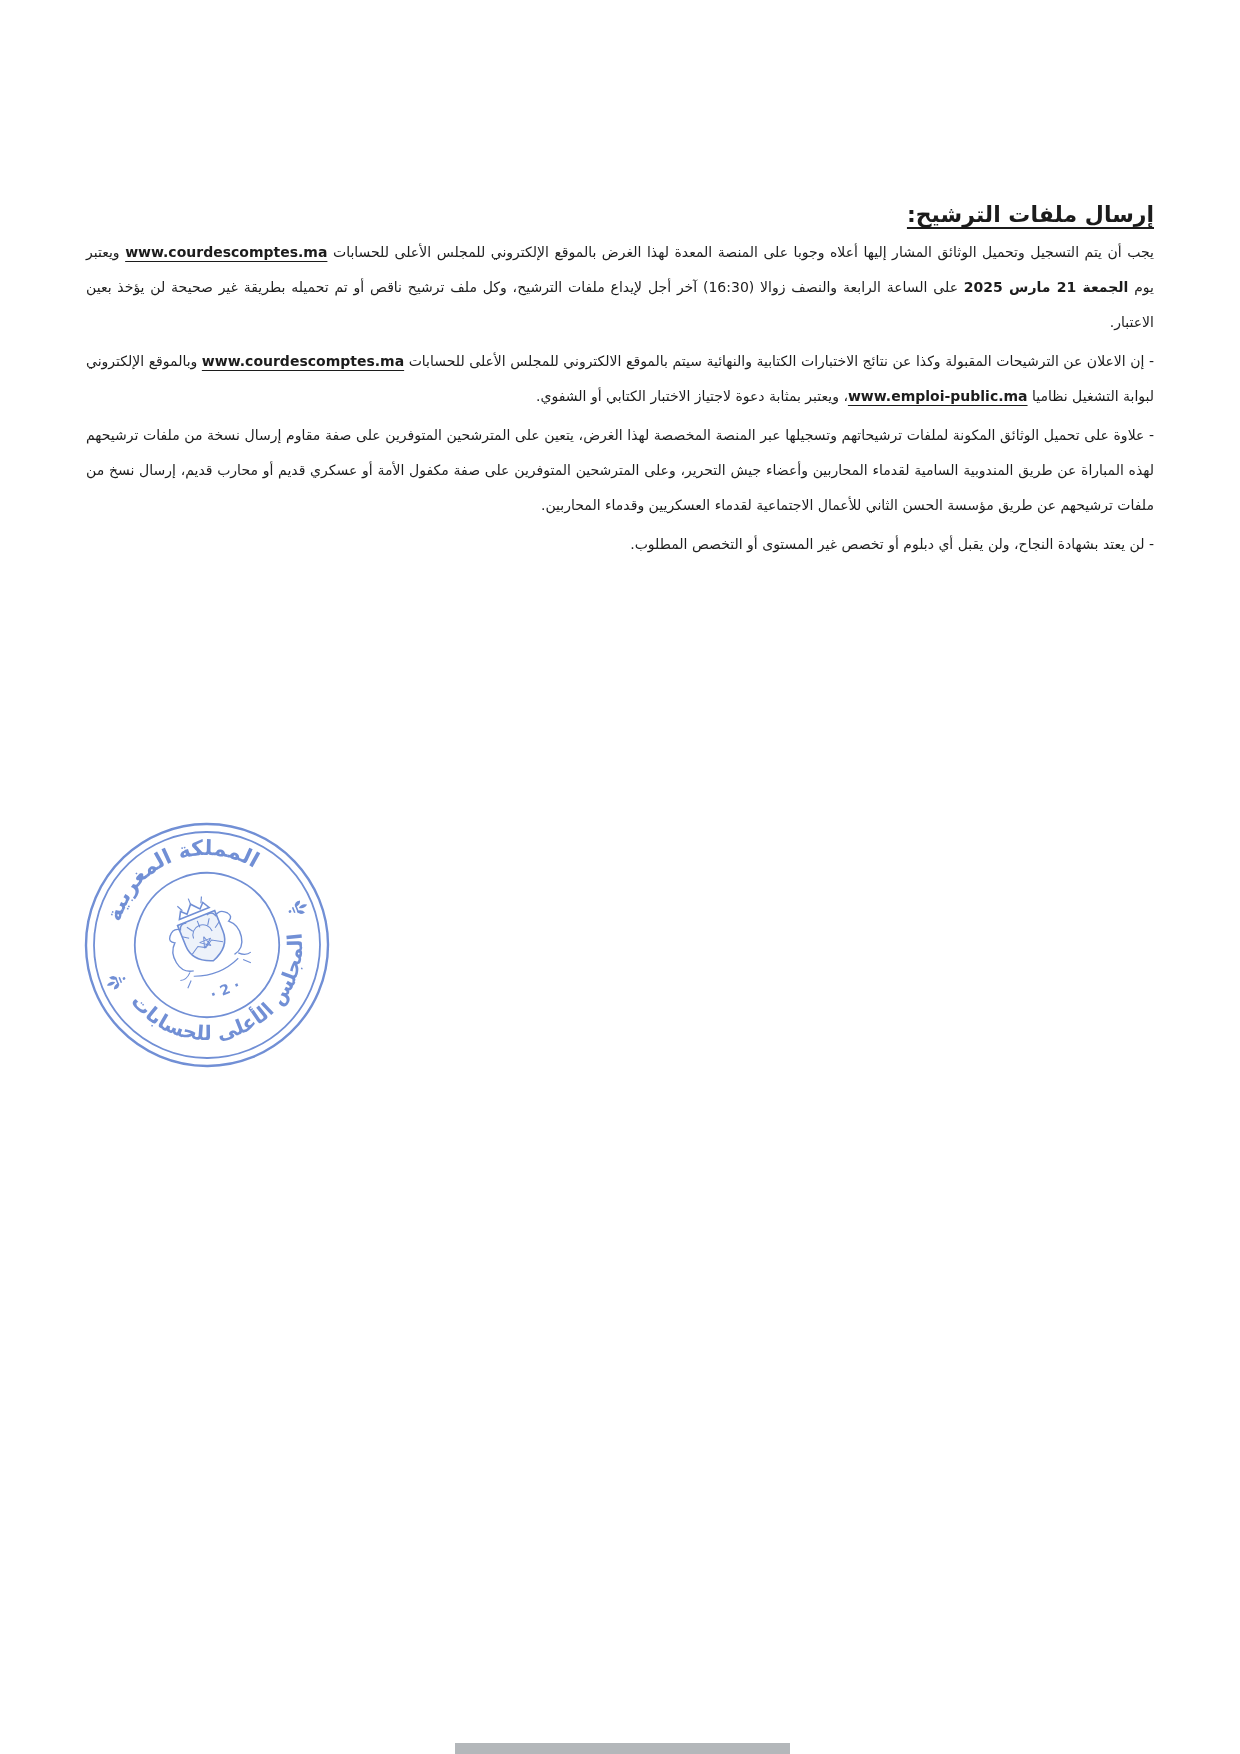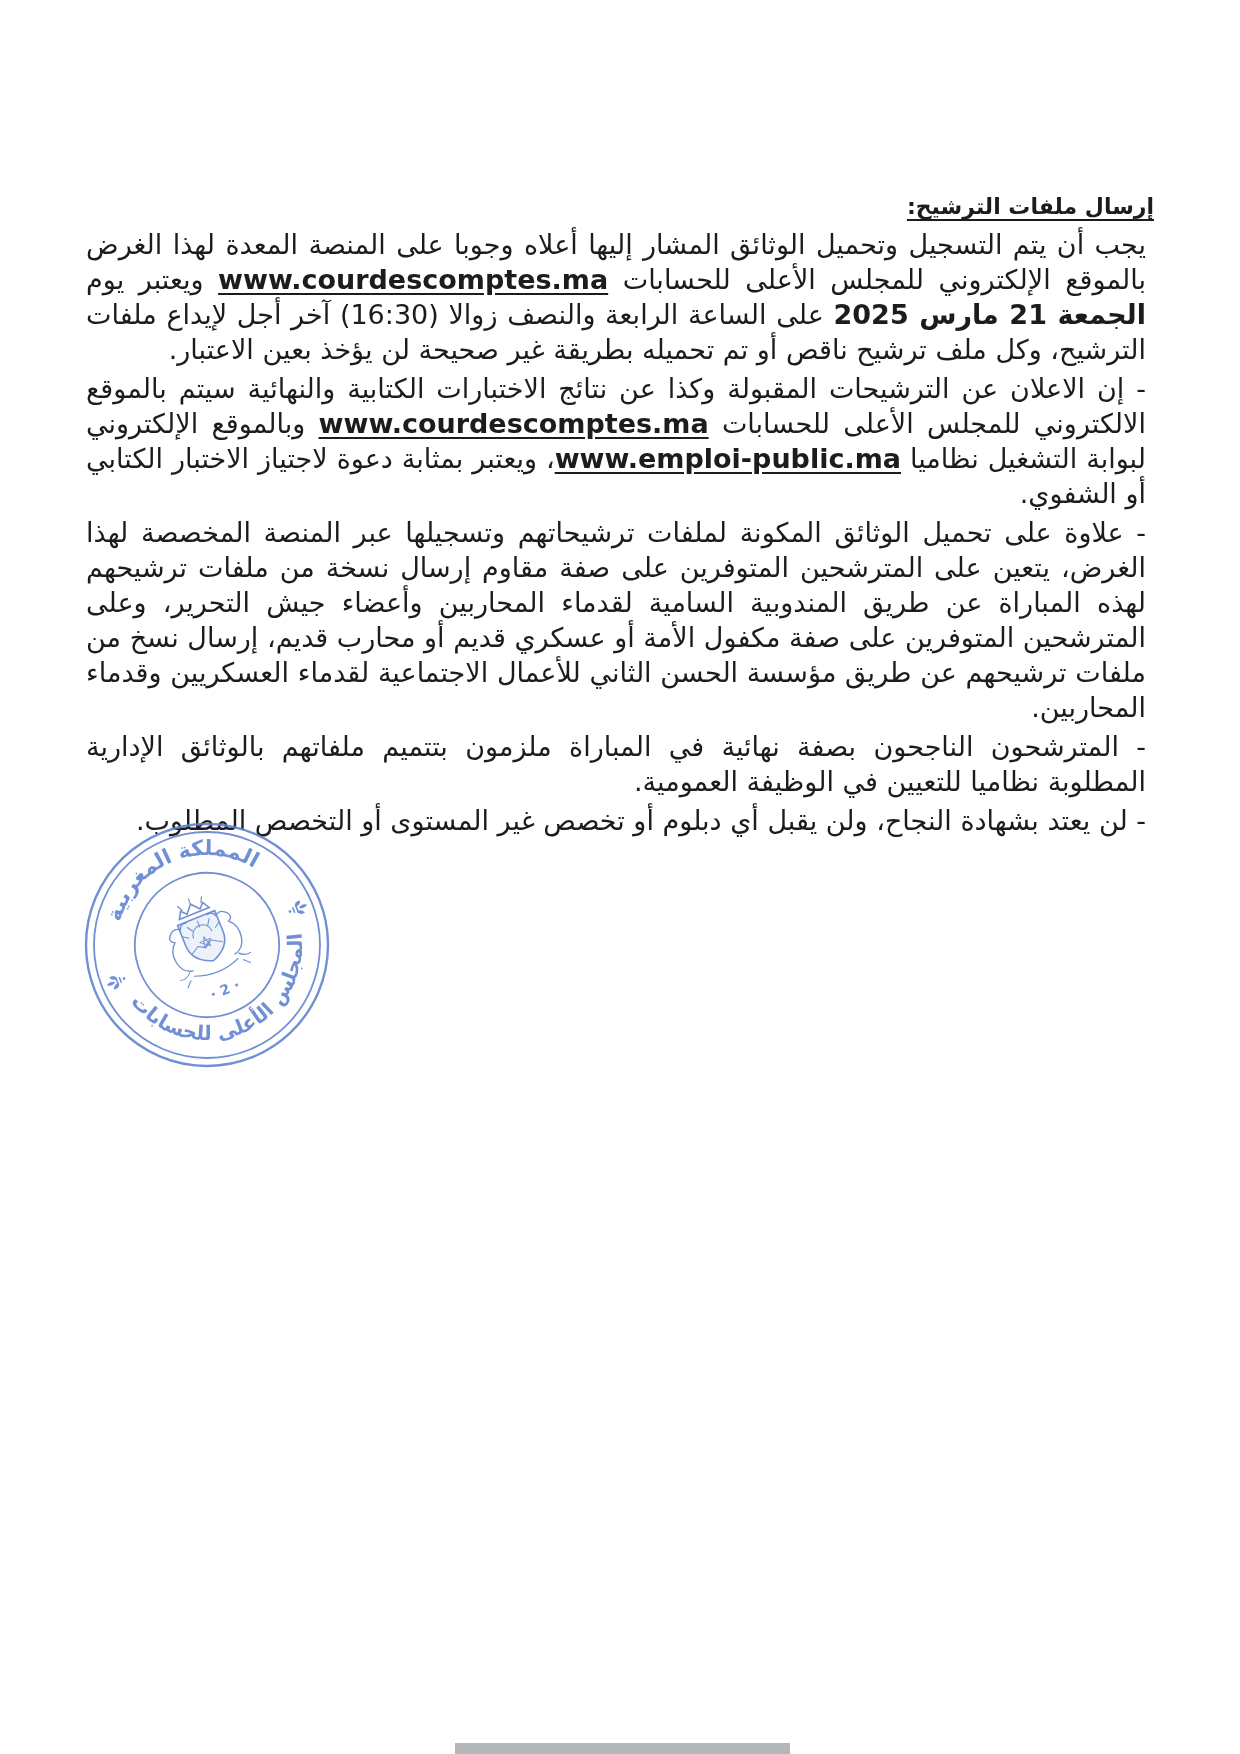--- a/index.html
+++ b/index.html
@@ -13,31 +13,31 @@
     color:#1c1c1c;
   }
   .content{
     position:absolute;
     top:186px;right:86px;
     width:1068px;
   }
   .sec-heading{
     font-size:22px;
     font-weight:bold;
-    margin:8px 0 8px 0;
+    margin:16px 0 8px 0;
     text-decoration:underline;
     text-underline-offset:5px;
     text-decoration-thickness:1.5px;
   }
   .sec-heading.second{margin-top:12px;}
   p.para{
-    font-size:27px;
+    font-size:14px;
     line-height:35px;
     text-align:justify;
-    margin:0 8px 4px 0;
+    margin:0 0 4px 0;
   }
   .url{
     font-weight:bold;
     text-decoration:underline;
     text-underline-offset:4px;
   }
   .bold{font-weight:bold;}
   .stamp-wrap{
     position:absolute;
     left:74px;top:812px;
@@ -63,21 +63,20 @@
 
     <p class="para"><span>يجب أن يتم التسجيل وتحميل الوثائق المشار إليها أعلاه وجوبا على المنصة المعدة لهذا الغرض بالموقع الإلكتروني للمجلس الأعلى للحسابات </span><span class="url">www.courdescomptes.ma</span><span> ويعتبر يوم </span><span class="bold">الجمعة 21 مارس 2025</span><span> على الساعة الرابعة والنصف زوالا (16:30) آخر أجل لإيداع ملفات الترشيح، وكل ملف ترشيح ناقص أو تم تحميله بطريقة غير صحيحة لن يؤخذ بعين الاعتبار.</span></p>
 
 
 
     <p class="para"><span>- إن الاعلان عن الترشيحات المقبولة وكذا عن نتائج الاختبارات الكتابية والنهائية سيتم بالموقع الالكتروني للمجلس الأعلى للحسابات </span><span class="url">www.courdescomptes.ma</span><span> وبالموقع الإلكتروني لبوابة التشغيل نظاميا </span><span class="url">www.emploi-public.ma</span><span>، ويعتبر بمثابة دعوة لاجتياز الاختبار الكتابي أو الشفوي.</span></p>
 
     <p class="para">- علاوة على تحميل الوثائق المكونة لملفات ترشيحاتهم وتسجيلها عبر المنصة المخصصة لهذا الغرض، يتعين على المترشحين المتوفرين على صفة مقاوم إرسال نسخة من ملفات ترشيحهم لهذه المباراة عن طريق المندوبية السامية لقدماء المحاربين وأعضاء جيش التحرير، وعلى المترشحين المتوفرين على صفة مكفول الأمة أو عسكري قديم أو محارب قديم، إرسال نسخ من ملفات ترشيحهم عن طريق مؤسسة الحسن الثاني للأعمال الاجتماعية لقدماء العسكريين وقدماء المحاربين.</p>
 
 
-    <p class="para">- المترشحون الناجحون بصفة نهائية في المباراة ملزمون بتتميم ملفاتهم بالوثائق الإدارية المطلوبة نظاميا للتعيين في الوظيفة العمومية.</p>
 
     <p class="para">- لن يعتد بشهادة النجاح، ولن يقبل أي دبلوم أو تخصص غير المستوى أو التخصص المطلوب.</p>
 
   </div>
 
   <div class="stamp-wrap">
     <svg width="266" height="266" viewBox="0 0 266 266">
       <defs>
         <path id="arcTop" d="M 43,133 A 90,90 0 0 1 223,133" fill="none"></path>
         <path id="arcBottom" d="M 38,133 A 95,95 0 0 0 228,133" fill="none"></path>

